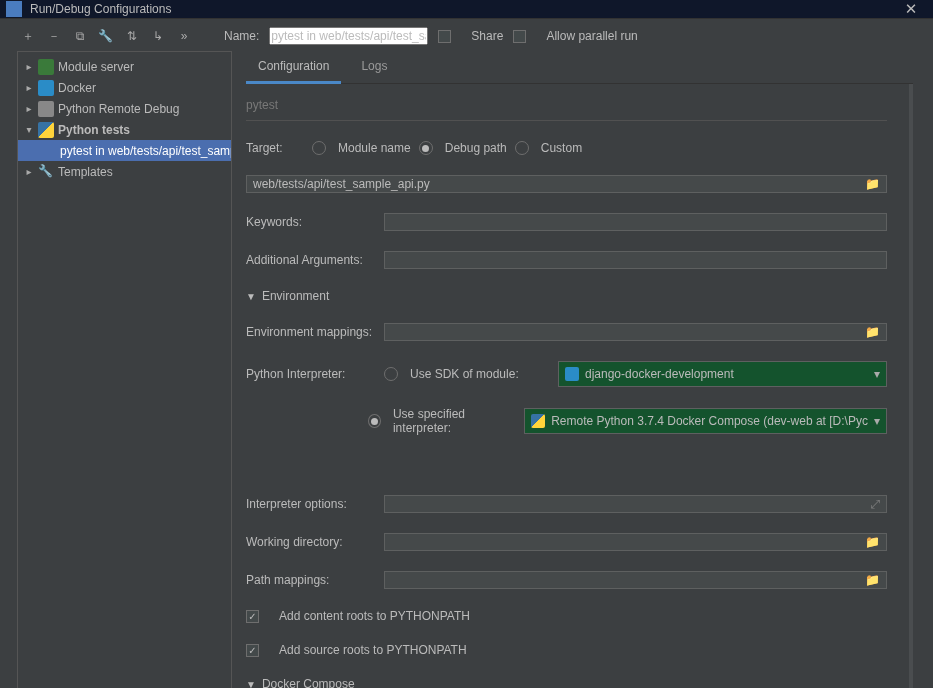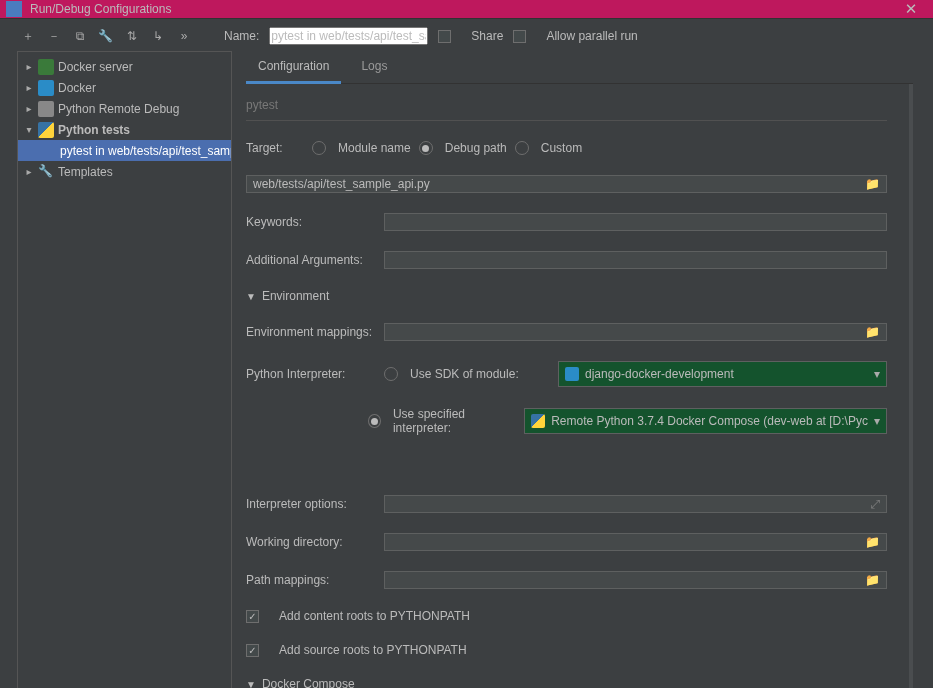--- a/index.html
+++ b/index.html
@@ -1,17 +1,17 @@
 <!DOCTYPE html>
 <html><head>
   <meta charset="utf-8">
   <style>
     * {box-sizing:border-box;margin:0;padding:0;font-family:"Segoe UI",Arial,sans-serif;font-size:12px;color:#bbb;}
     body {background:#3c3f41;width:933px;height:688px;overflow:hidden;display:flex;flex-direction:column;}
-    .titlebar {height:28px;background:#be185d;border-bottom:1px solid #323232;display:flex;align-items:center;padding:0 6px;}
+    .titlebar {height:28px;background:#0f172a;border-bottom:1px solid #323232;display:flex;align-items:center;padding:0 6px;}
     .titlebar .app-icon{width:16px;height:16px;background:#4a7cbf;margin-right:8px;}
     .titlebar .title{flex:1;color:#bbb;}
     .titlebar .close{width:32px;text-align:center;font-size:15px;color:#bbb;cursor:pointer;}
     .main {flex:1;display:flex;flex-direction:column;}
     .toprow{display:flex;align-items:center;padding:8px 20px 6px 20px;gap:10px;}
     .toolbar{display:flex;gap:10px;align-items:center;}
     .tbtn{width:16px;height:16px;display:flex;align-items:center;justify-content:center;color:#aaa;cursor:pointer;}
     .content{flex:1;display:flex;min-height:0;}
     .sidebar{width:215px;border:1px solid #555;margin:0 0 10px 17px;background:#3c3f41;overflow:hidden;}
     .tree{padding:4px 0;}
@@ -82,21 +82,21 @@
         <span>Allow parallel run</span>
       </label>
   </div>
 
   <div class="content">
     <div class="sidebar">
       <div class="tree">
         <div class="node">
             <span class="arrow">▸</span>
             <span class="nicon badge1"></span>
-            <span>Docker server</span>
+            <span>Module server</span>
           </div>
         <div class="node">
             <span class="arrow">▸</span>
             <span class="nicon badge2"></span>
             <span>Docker</span>
           </div>
         <div class="node">
             <span class="arrow">▸</span>
             <span class="nicon badge3"></span>
             <span>Python Remote Debug</span>

